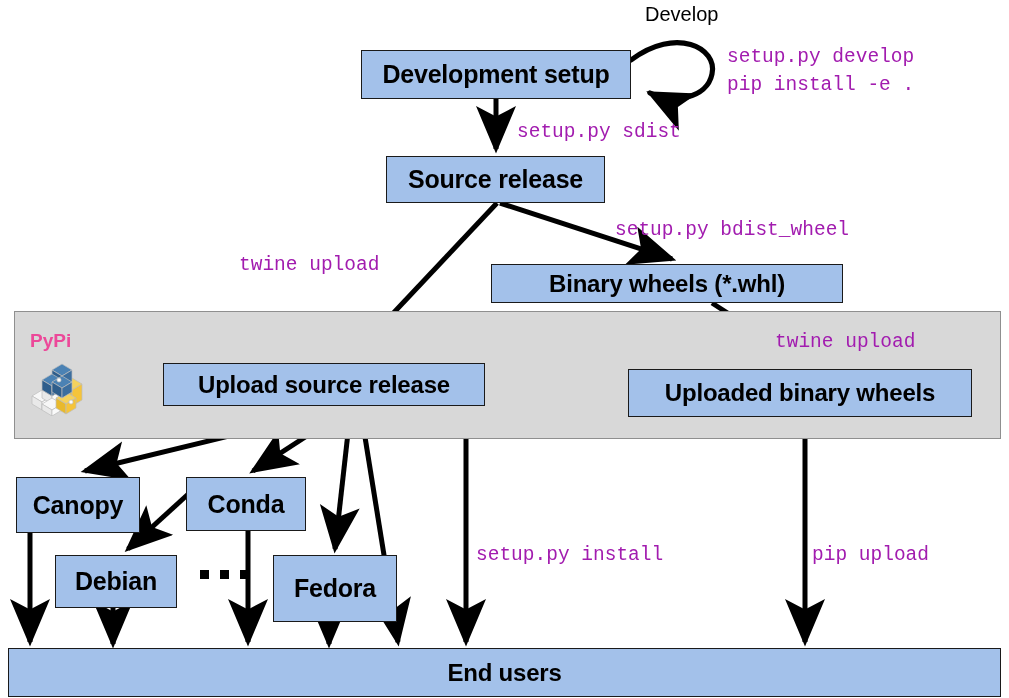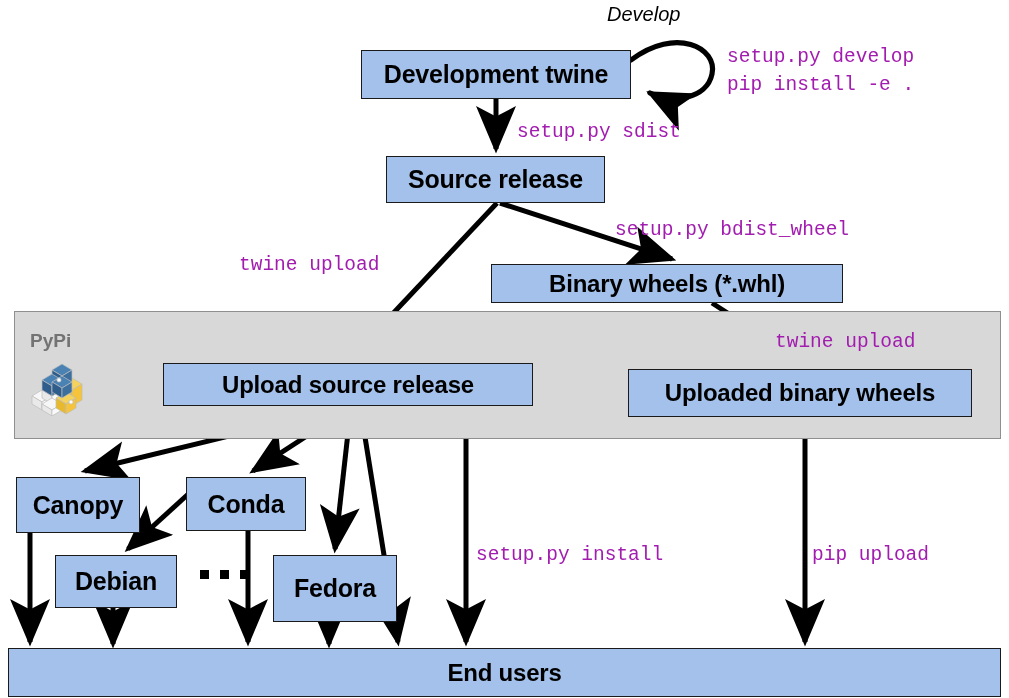--- a/index.html
+++ b/index.html
@@ -5,21 +5,21 @@
   html,body{margin:0;padding:0;background:#ffffff;}
   body{font-family:"Liberation Sans",sans-serif;}
   #stage{position:relative;width:1009px;height:698px;background:#ffffff;overflow:hidden;}
   svg.layer{position:absolute;left:0;top:0;width:1009px;height:698px;}
   .node{position:absolute;box-sizing:border-box;background:#a3c1ea;border:1.6px solid #1a1a1a;
         display:flex;align-items:center;justify-content:center;
         font-family:"Liberation Sans",sans-serif;font-weight:bold;color:#000000;
         letter-spacing:-0.2px;}
   .pypi-box{position:absolute;box-sizing:border-box;background:#d8d8d8;border:1.3px solid #8f8f8f;}
   .pypi-label{position:absolute;font-family:"Liberation Sans",sans-serif;font-weight:bold;
-              font-size:19px;color:#737373;}
+              font-size:19px;color:#ec4899;}
   .edge-label{position:absolute;font-family:"Liberation Mono",monospace;font-size:19.5px;
               color:#a21caf;white-space:pre;}
   .plain-label{position:absolute;font-family:"Liberation Sans",sans-serif;font-size:20px;color:#000;}
   .dot{position:absolute;width:9px;height:9px;background:#000;}
   .pypi-logo{position:absolute;left:28px;top:358px;width:64px;height:58px;}
 </style>
 </head>
 <body>
 
 <div id="stage">
@@ -123,47 +123,47 @@
       <polygon points="14,22 24,16 34,22 24,28" fill="#4b82b4"></polygon>
       <polygon points="14,22 24,28 24,38 14,32" fill="#2f5e8c"></polygon>
       <polygon points="24,28 34,22 34,32 24,38" fill="#3c6e9e"></polygon>
       <polygon points="24,24 34,18 44,24 34,30" fill="#4b82b4"></polygon>
       <polygon points="24,24 34,30 34,40 24,34" fill="#2f5e8c"></polygon>
       <polygon points="34,30 44,24 44,34 34,40" fill="#3c6e9e"></polygon>
       <circle cx="31" cy="22" r="2.1" fill="#fdfdfd"></circle>
     </g>
   </svg>
 
-  <div class="node" style="left:361px;top:50px;width:270px;height:49px;font-size:25px;">Development  twine</div>
+  <div class="node" style="left:361px;top:50px;width:270px;height:49px;font-size:25px;">Development  setup</div>
 
   <div class="node" style="left:386px;top:156px;width:219px;height:47px;font-size:25px;">Source release</div>
 
   <div class="node" style="left:491px;top:264px;width:352px;height:39px;font-size:24px;">Binary wheels (*.whl)</div>
 
-  <div class="node" style="left:163px;top:363px;width:370px;height:43px;font-size:24px;">Upload source release</div>
+  <div class="node" style="left:163px;top:363px;width:322px;height:43px;font-size:24px;">Upload source release</div>
 
   <div class="node" style="left:628px;top:369px;width:344px;height:48px;font-size:24px;">Uploaded binary wheels</div>
 
   <div class="node" style="left:16px;top:477px;width:124px;height:56px;font-size:25px;">Canopy</div>
 
   <div class="node" style="left:186px;top:477px;width:120px;height:54px;font-size:25px;">Conda</div>
 
   <div class="node" style="left:55px;top:555px;width:122px;height:53px;font-size:25px;">Debian</div>
 
   <div class="node" style="left:273px;top:555px;width:124px;height:67px;font-size:25px;">Fedora</div>
 
   <div class="node" style="left:8px;top:648px;width:993px;height:49px;font-size:24px;">End users</div>
 
   <div>
     <div class="dot" style="left:200px;top:570px;"></div>
     <div class="dot" style="left:220px;top:570px;"></div>
     <div class="dot" style="left:240px;top:570px;"></div>
   </div>
 
-  <div class="plain-label" style="left:607px;top:3px;font-style:italic;">Develop</div>
+  <div class="plain-label" style="left:645px;top:3px;">Develop</div>
 
   <div class="edge-label" style="left:727px;top:46px;">setup.py develop</div>
 
   <div class="edge-label" style="left:727px;top:74px;">pip install -e .</div>
 
   <div class="edge-label" style="left:517px;top:121px;">setup.py sdist</div>
 
   <div class="edge-label" style="left:615px;top:219px;">setup.py bdist_wheel</div>
 
   <div class="edge-label" style="left:239px;top:254px;">twine upload</div>

